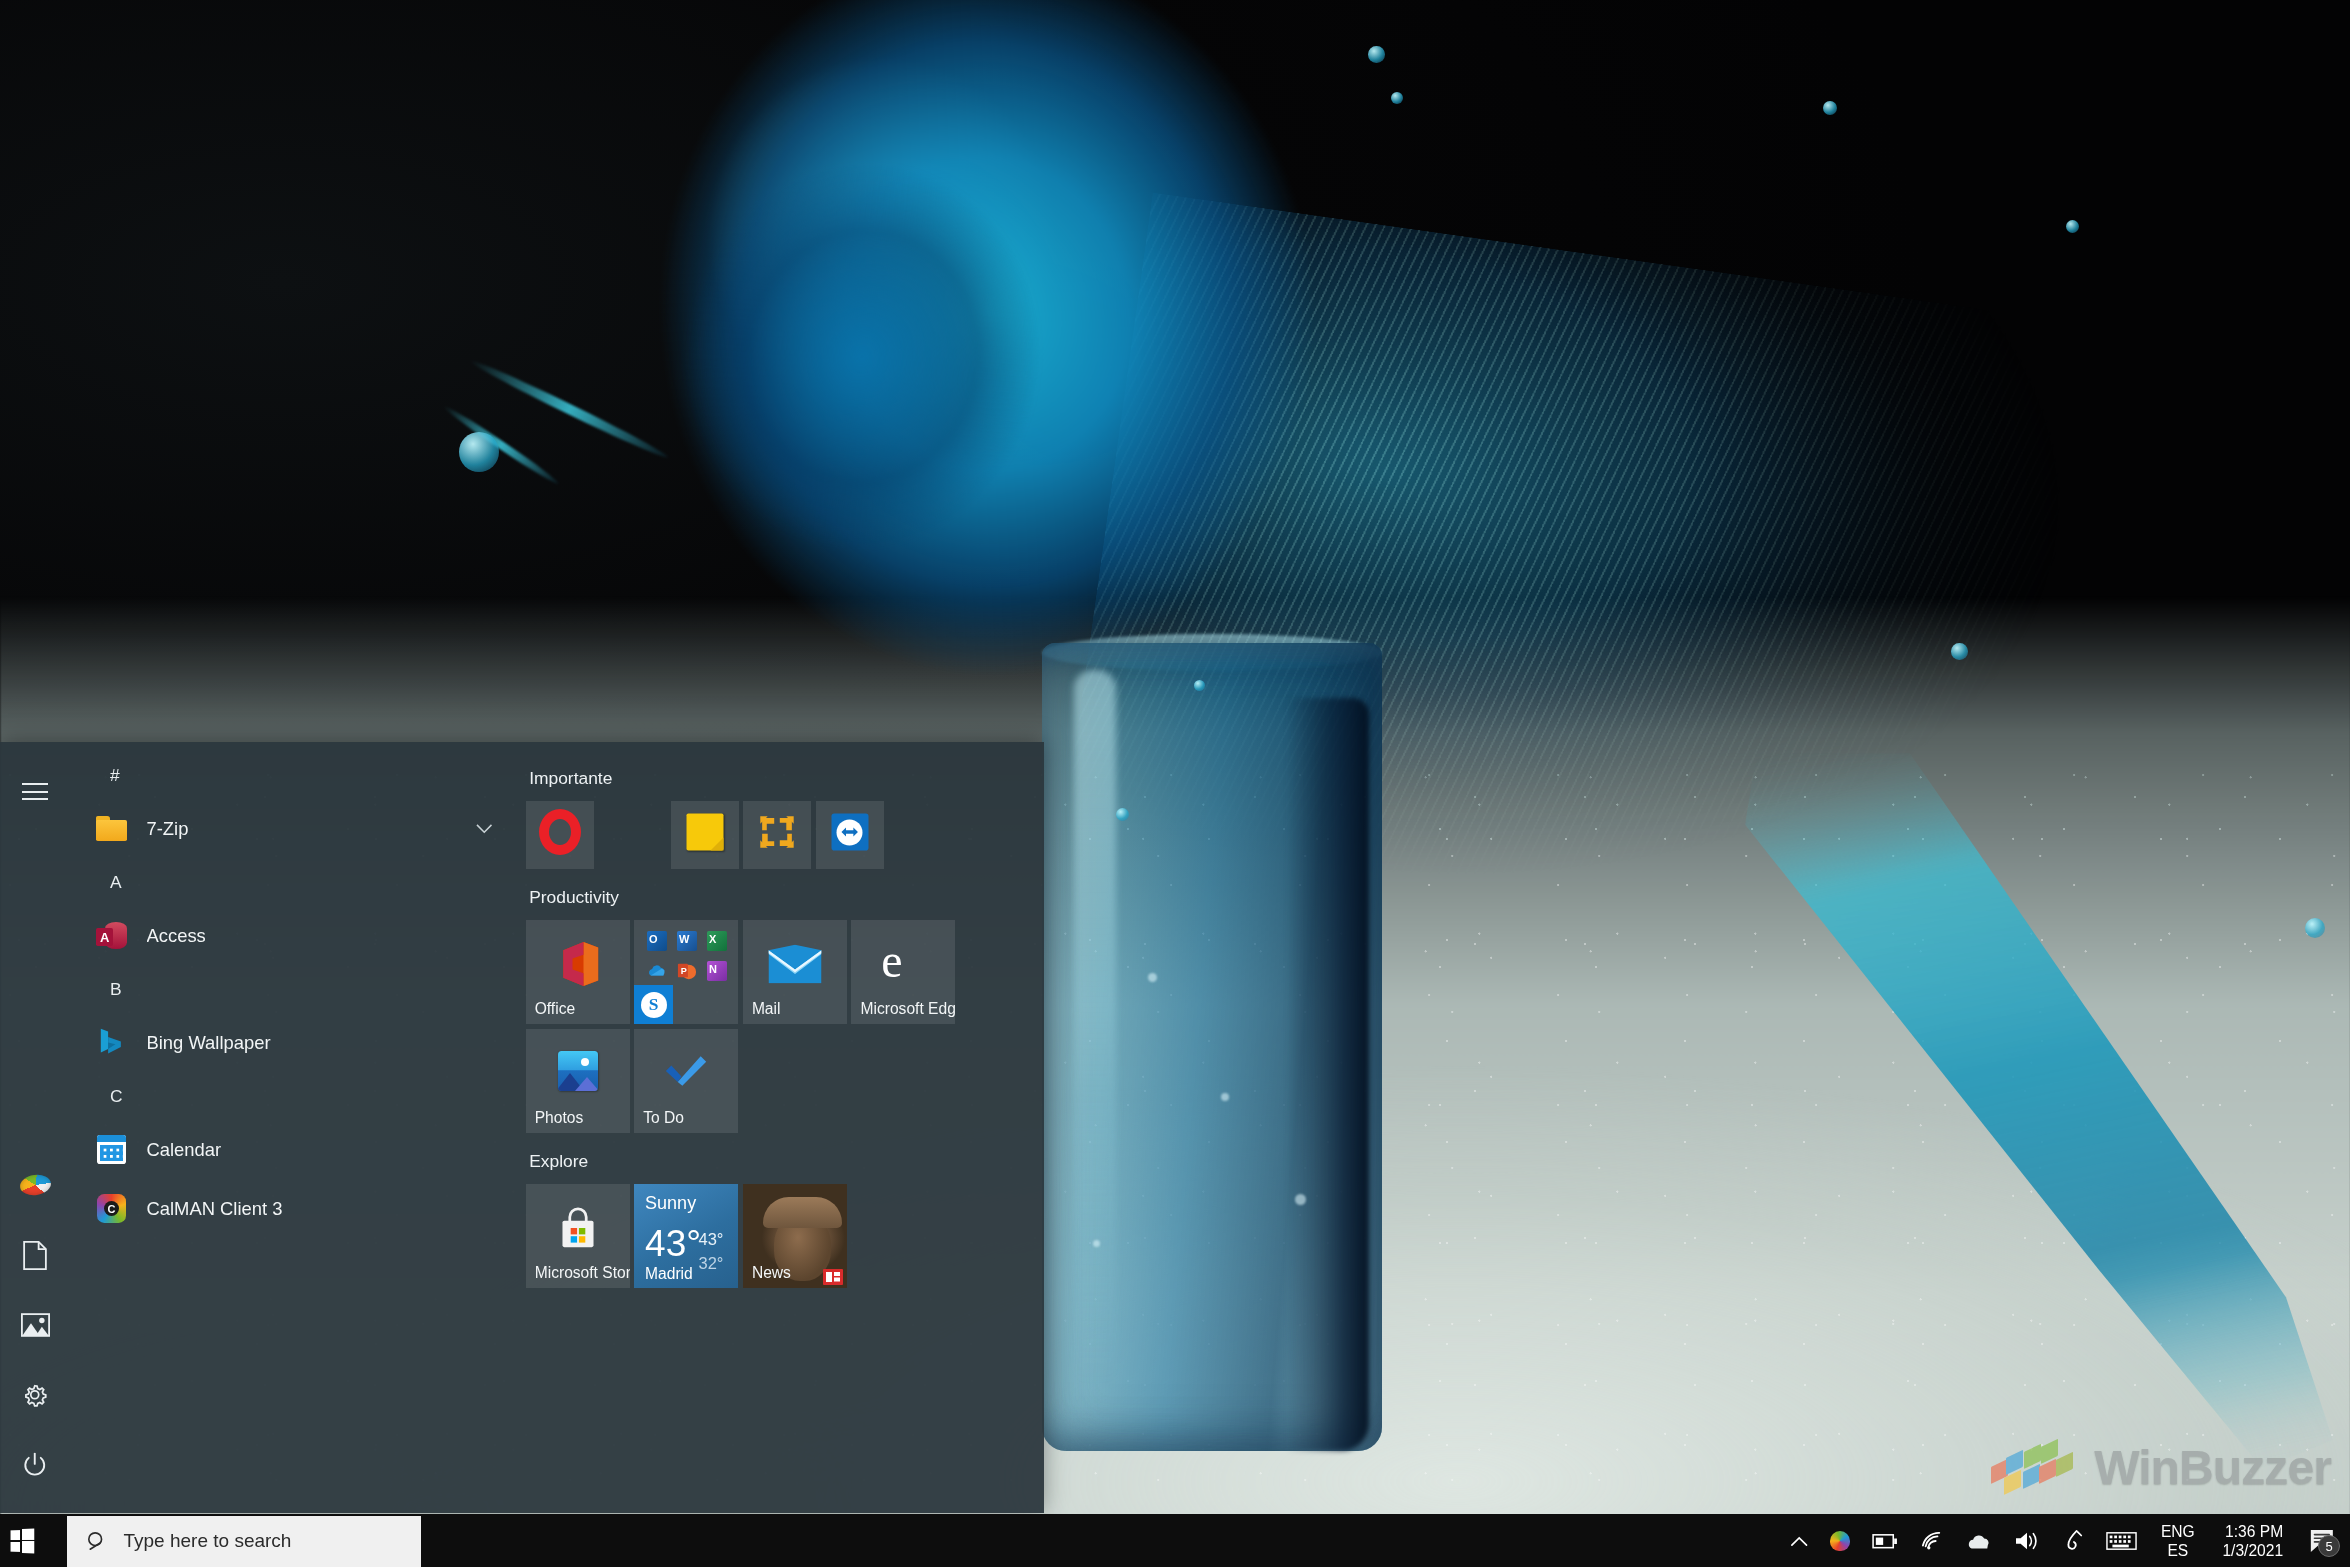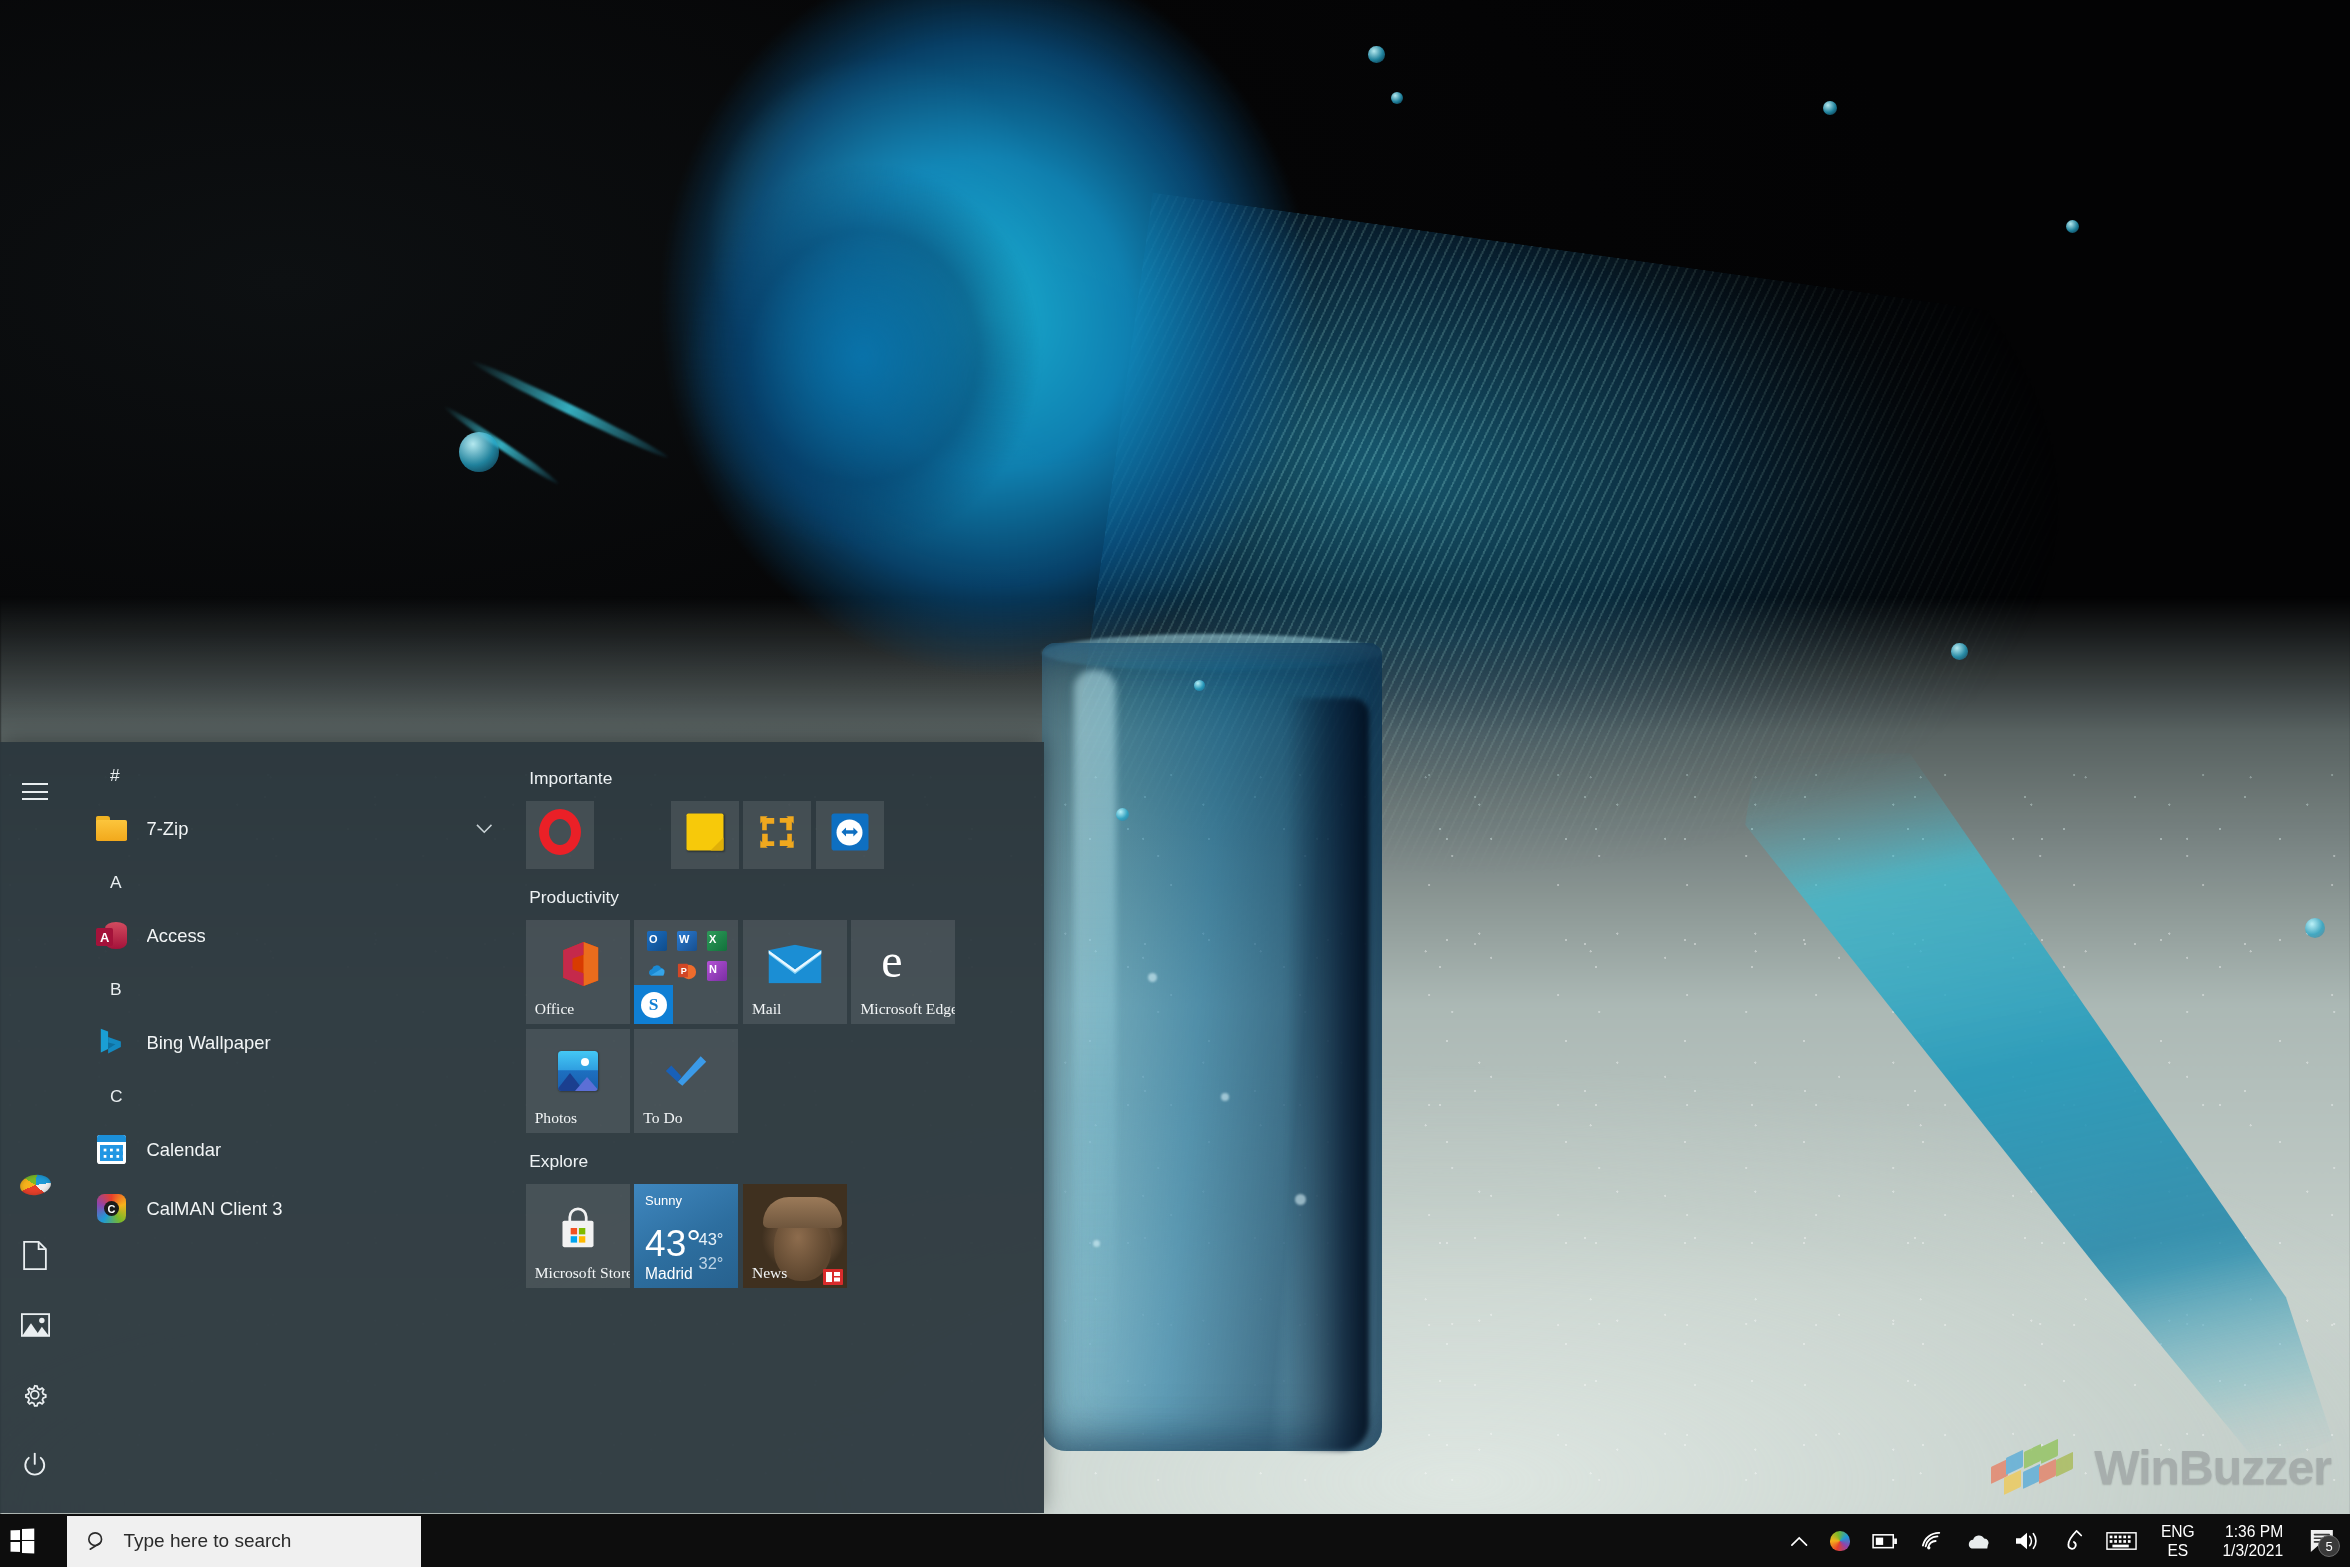--- a/index.html
+++ b/index.html
@@ -234,21 +234,21 @@
   .tile-grid { display:flex; flex-wrap:wrap; gap:4.6px; width:507px; }
   .tile {
     background:rgba(255,255,255,.10);
     position:relative; cursor:pointer; overflow:hidden;
   }
   .tile.sm { width:68px; height:68px; }
   .tile.md { width:104px; height:104px; }
   .tile-gap { width:68px; height:68px; }
   .tile-name {
     position:absolute; left:9.2px; bottom:6.4px;
-    font-size:15.6px; color:#f3f6f7; white-space:nowrap;font-family:Liberation Serif, serif;
+    font-size:15.6px; color:#f3f6f7; white-space:nowrap;
   }
   .tile-center { position:absolute; left:50%; top:46%; transform:translate(-50%,-50%); }
 
   
   .ic-opera { width:42px; height:46px; border-radius:50%; border:10px solid #ea2027; box-sizing:border-box; }
   .ic-sticky { width:37px; height:37px; background:#f7c90a; border-radius:1.8px; position:relative; box-shadow:0.9px 0.9px 1.8px rgba(0,0,0,.35); }
   .ic-sticky::after { content:""; position:absolute; right:0; bottom:0; border-style:solid; border-width:0 0 13.8px 13.8px; border-color:transparent transparent #e0b008 transparent; }
   .ic-vmware { width:39px; height:39px; position:relative; }
   .ic-tv { width:37px; height:37px; background:#0e6fc1; border-radius:2.8px; display:flex; align-items:center; justify-content:center; }
   .ic-tv .ring { width:26px; height:26px; border-radius:50%; background:#fff; display:flex; align-items:center; justify-content:center; }
@@ -256,21 +256,21 @@
   .ic-mail { width:53px; height:39px; position:relative; }
   .ic-edge { width:44px; height:48px; color:#fff; font-size:48px; line-height:46px; font-family:"Liberation Serif", serif; }
   .ic-photos { width:40px; height:40px; border-radius:3.7px; background:linear-gradient(180deg,#44c8f5 0%,#2f9ee0 48%,#1d6fc0 49%,#1a5fae 100%); position:relative; overflow:hidden; box-shadow:0.9px 0.9px 1.8px rgba(0,0,0,.3); }
   .ic-photos .sun { position:absolute; right:8.3px; top:7.3px; width:8.3px; height:8.3px; border-radius:50%; background:#fff; }
   .ic-photos .mt1 { position:absolute; left:-1.8px; bottom:0; width:0; height:0; border-style:solid; border-width:0 14.7px 18.4px 14.7px; border-color:transparent transparent #1b3f8f transparent; }
   .ic-photos .mt2 { position:absolute; right:-1.8px; bottom:0; width:0; height:0; border-style:solid; border-width:0 12px 14.7px 12px; border-color:transparent transparent #5c6fd6 transparent; }
   .ic-todo { width:44px; height:37px; position:relative; }
   .ic-store { width:39px; height:42px; position:relative; }
   .tile.weather { background:linear-gradient(150deg,#3f87bf 0%,#2d6e9f 55%,#27618e 100%); }
   .tile.news { background:#5b4f46; }
-  .w-cond { position:absolute; left:11px; top:8.3px; font-size:13px; color:#fff; }
+  .w-cond { position:absolute; left:11px; top:8.3px; font-size:18px; color:#fff; }
   .w-big  { position:absolute; left:11px; top:39px; font-size:37px; color:#fff; font-weight:300; }
   .w-hi   { position:absolute; right:14.7px; top:46px; font-size:16.5px; color:#e7f1f8; }
   .w-lo   { position:absolute; right:14.7px; top:70px; font-size:16.5px; color:#bdd4e6; }
   .w-city { position:absolute; left:11px; bottom:5.5px; font-size:15.6px; color:#fff; }
   .news-photo {
     position:absolute; inset:0;
     background:
       radial-gradient(ellipse 40% 34% at 58% 52%, #8a6a4e 0%, #6b5139 55%, #3f301f 100%),
       linear-gradient(180deg,#7a5e44,#4a3826);
   }

